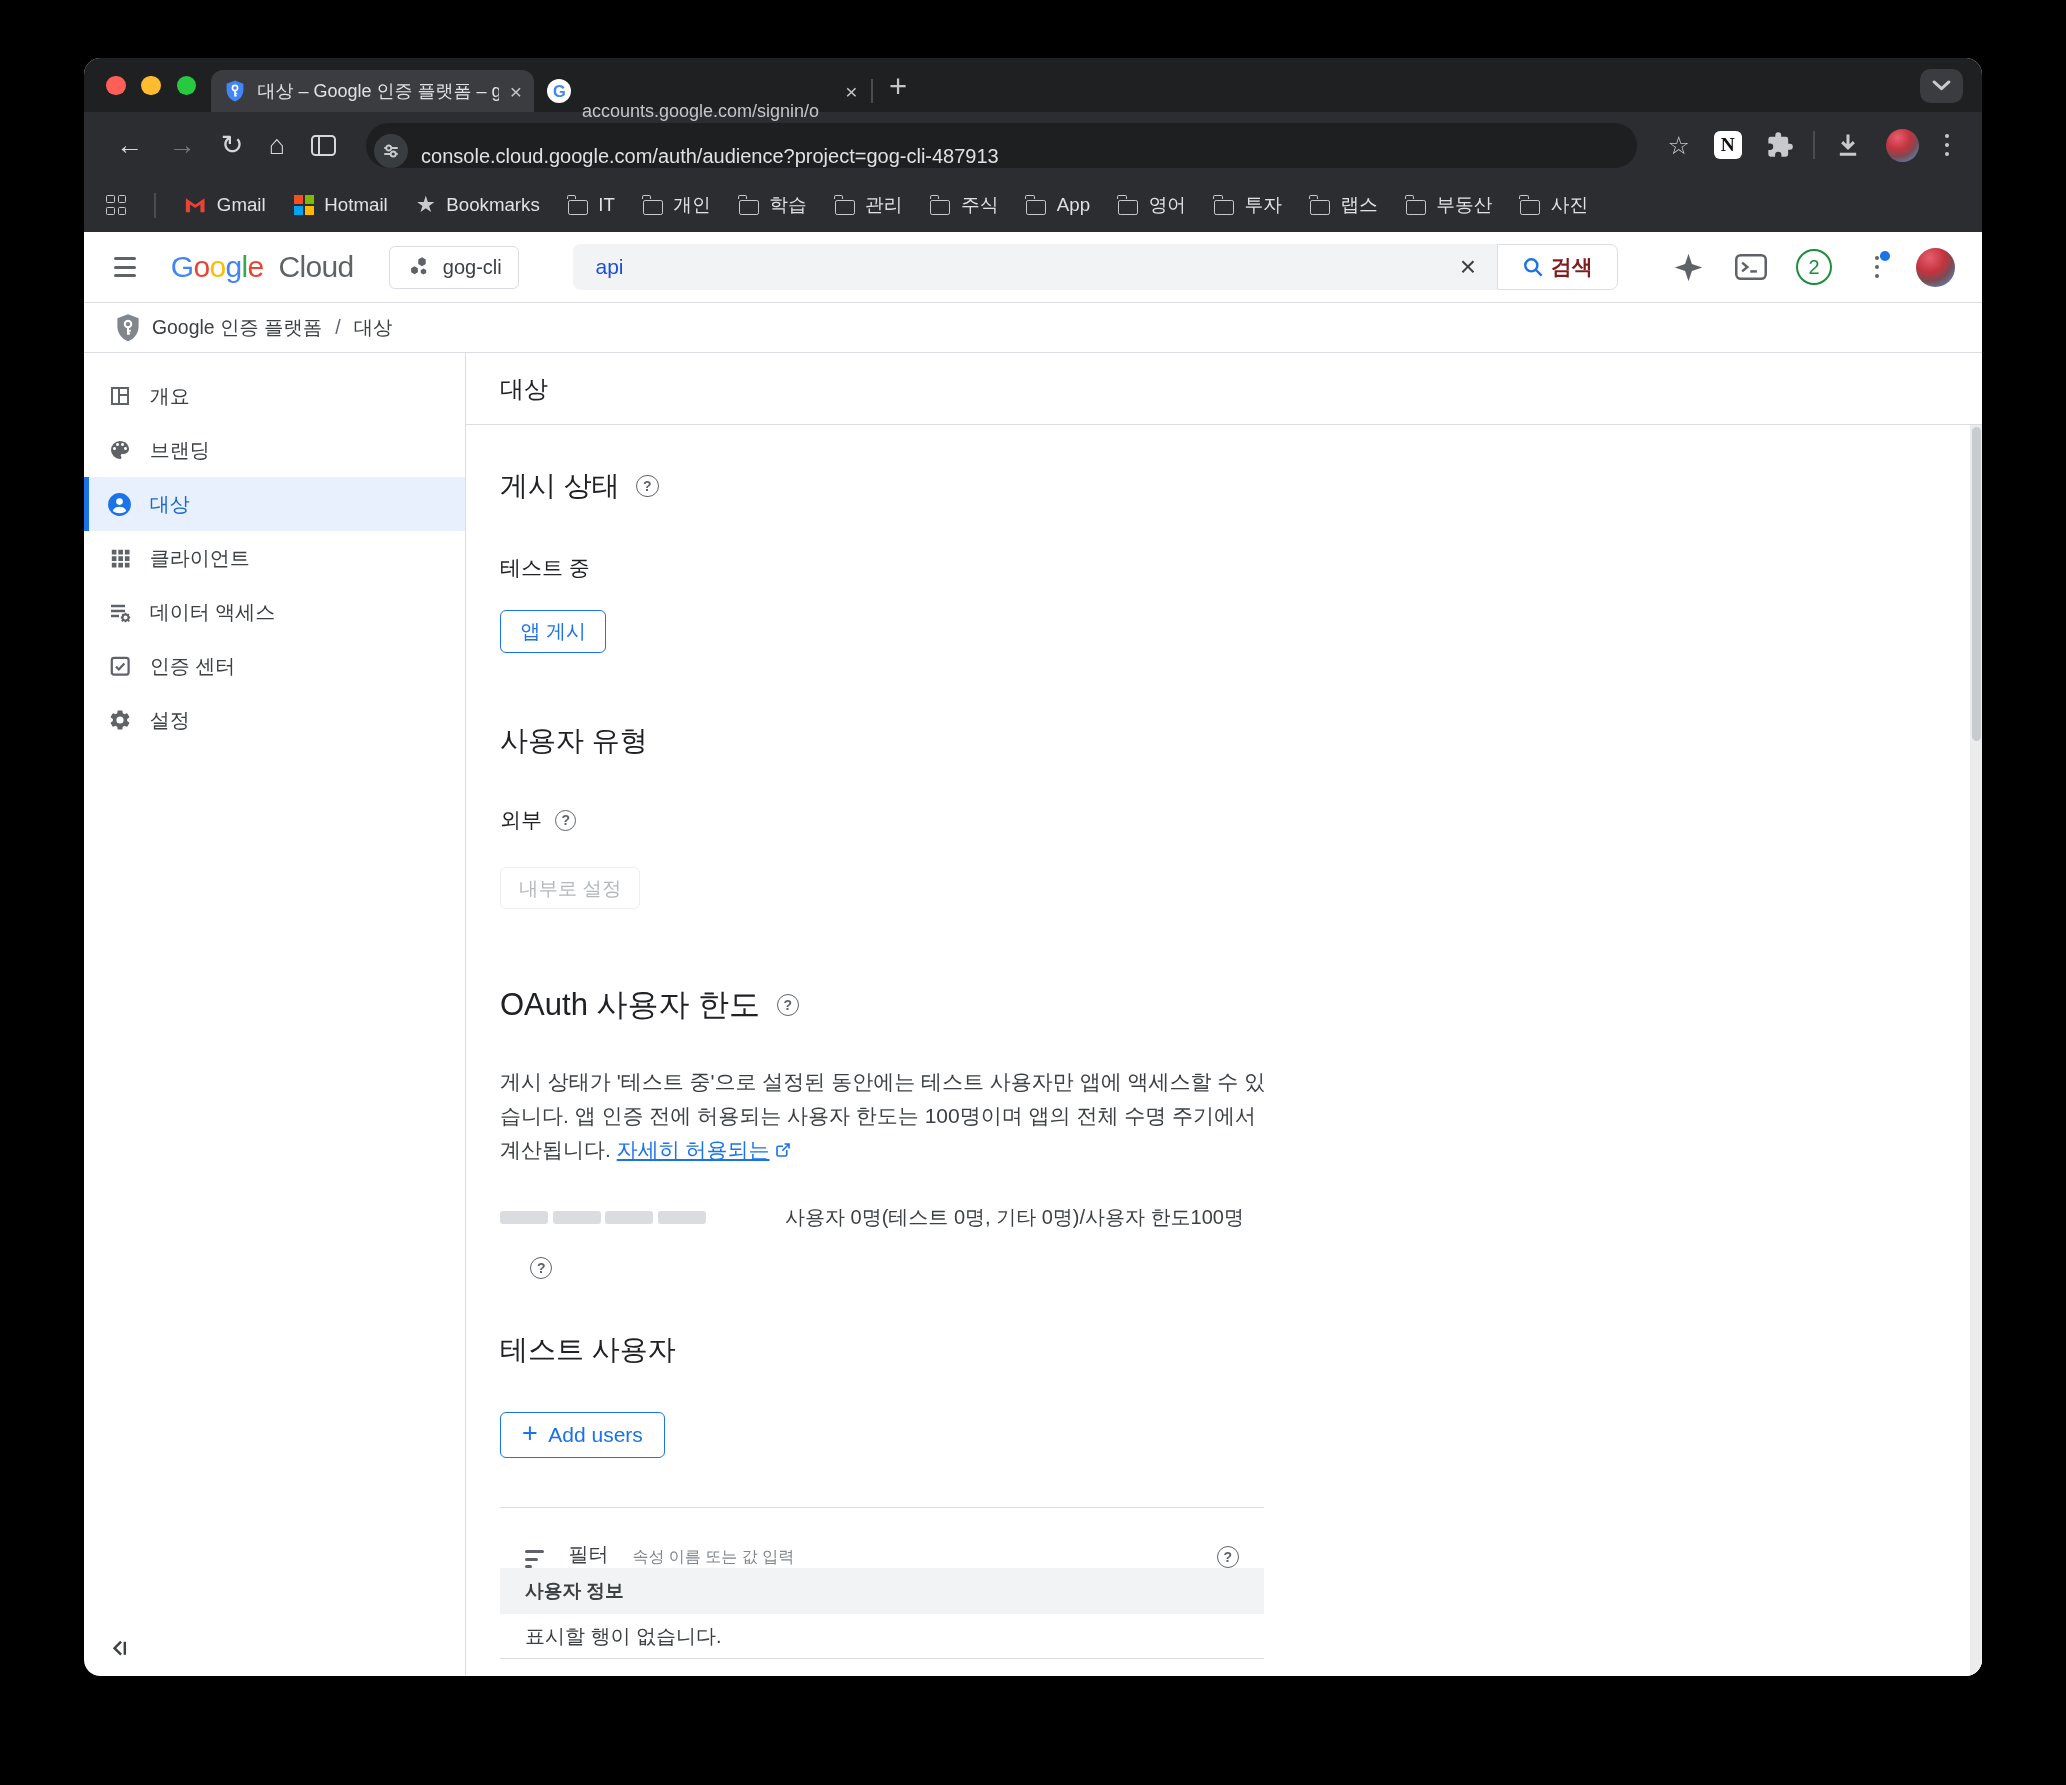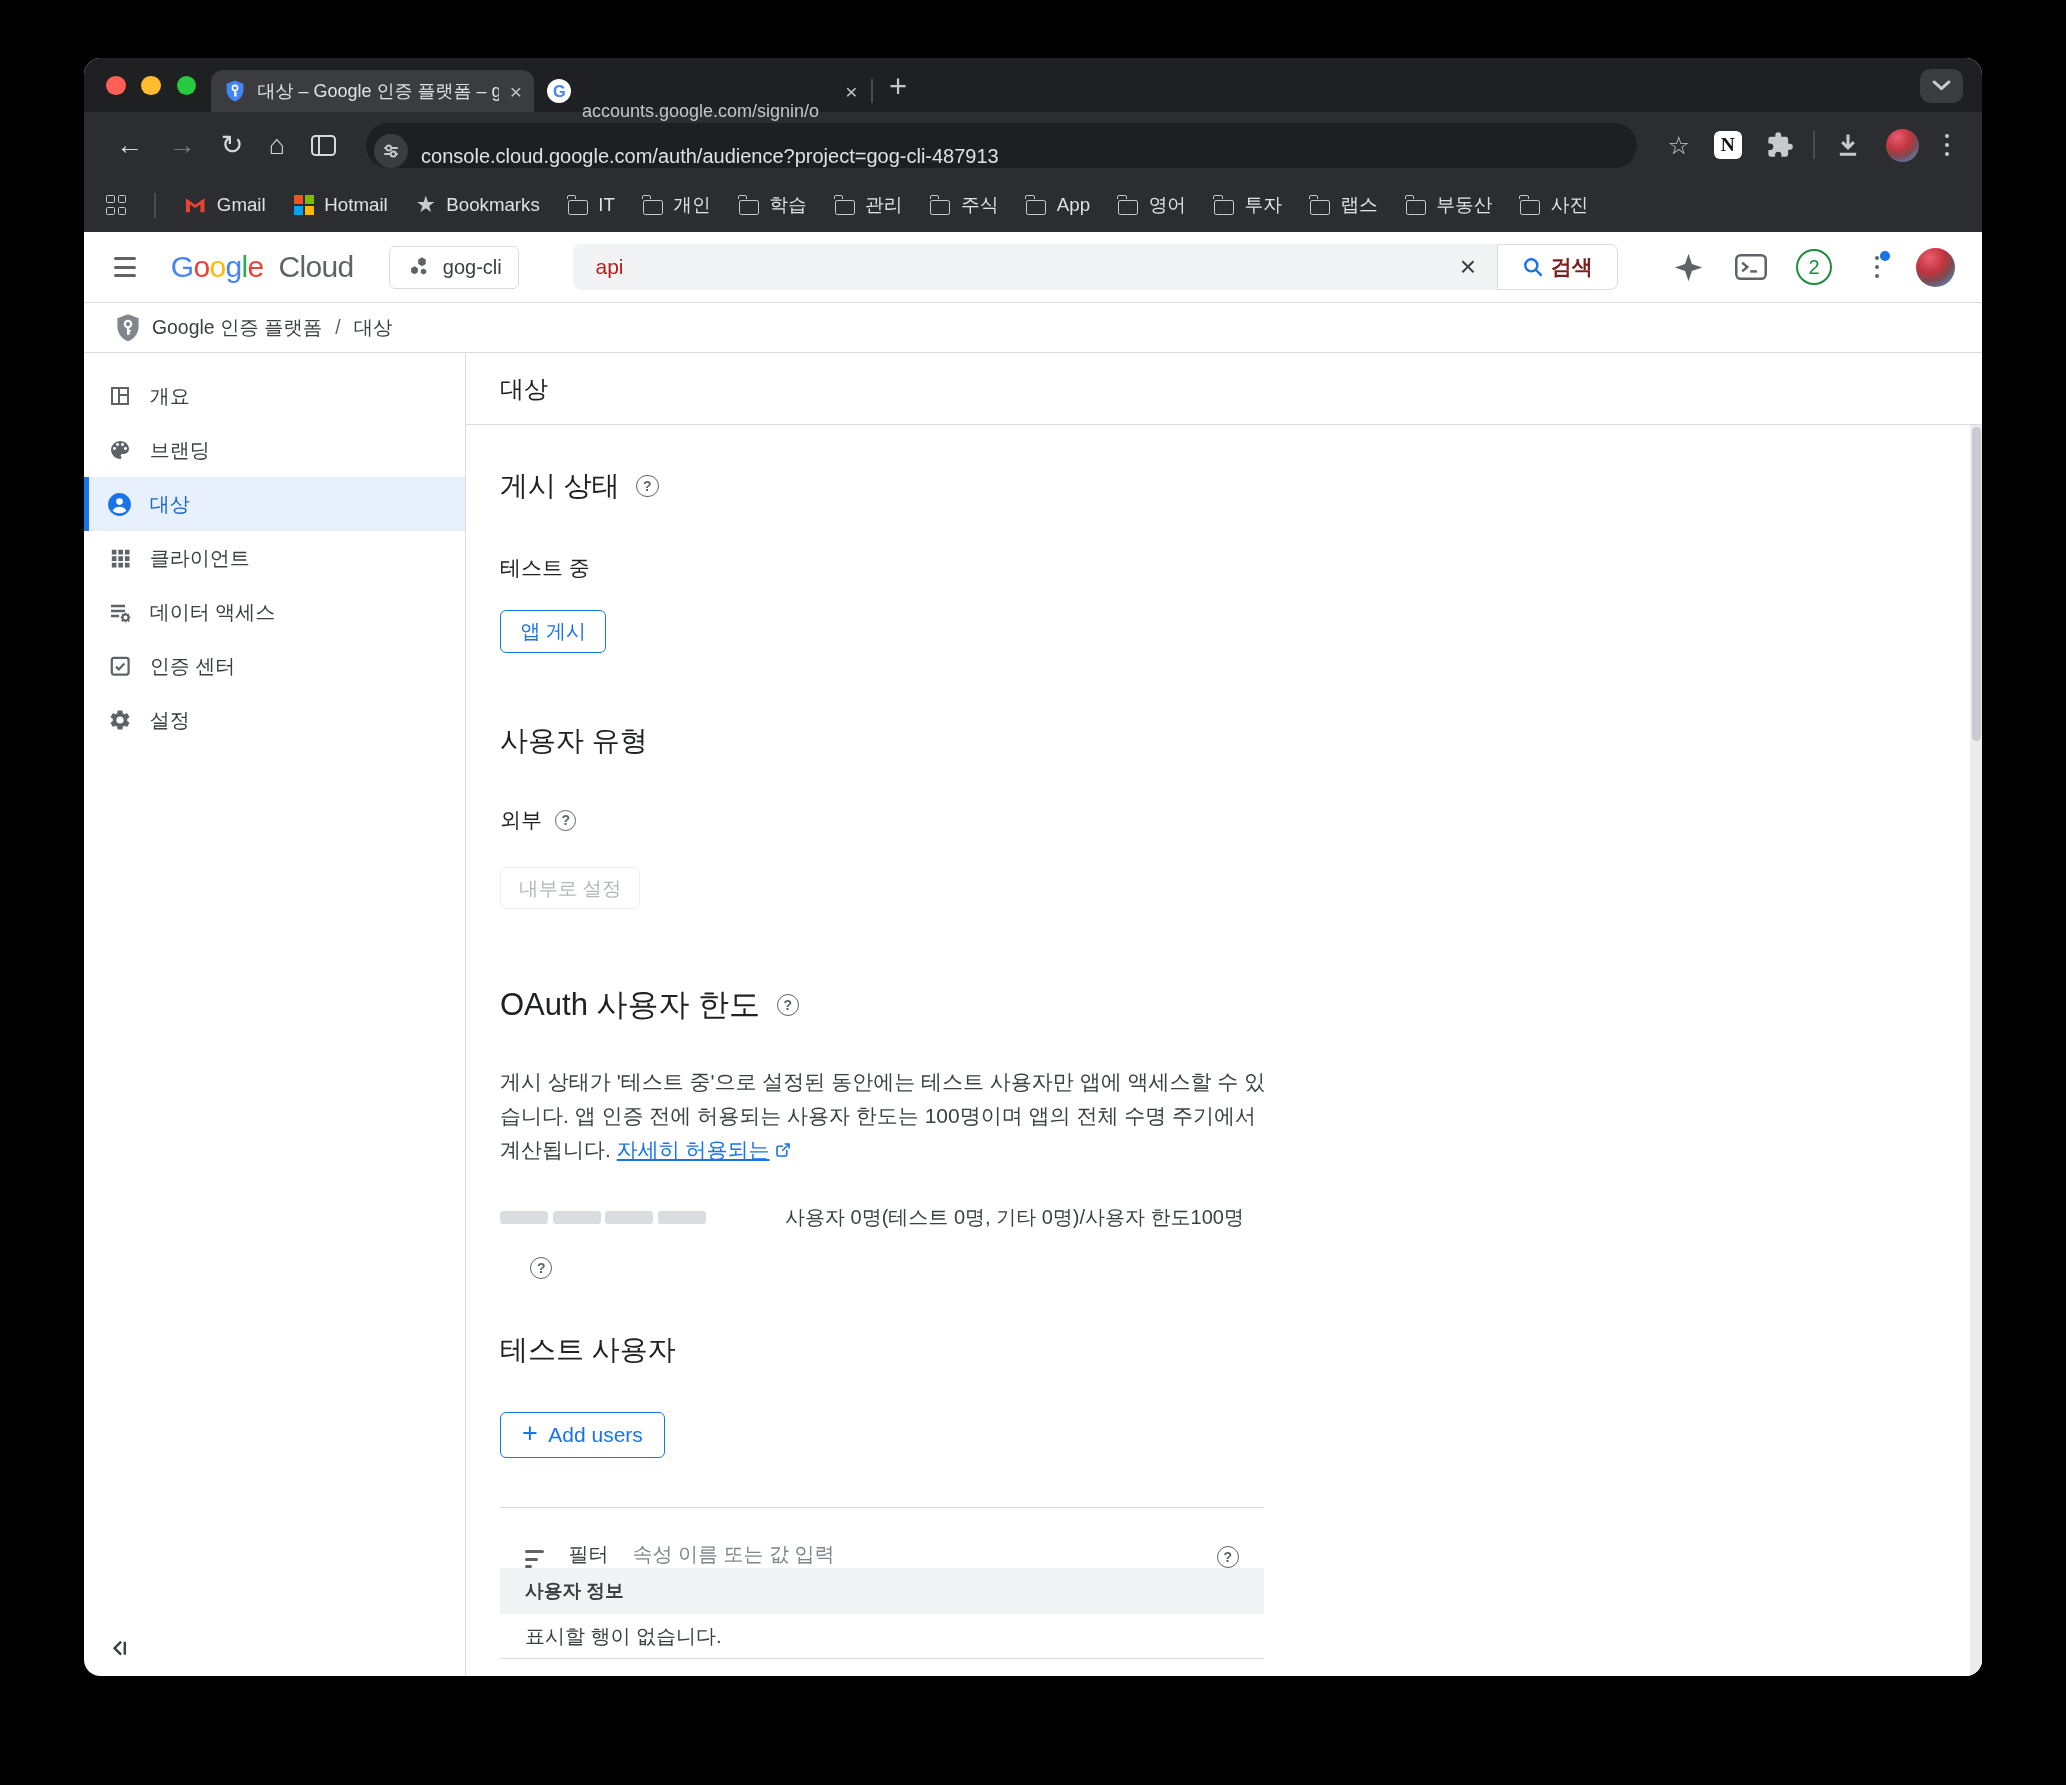--- a/index.html
+++ b/index.html
@@ -56,21 +56,21 @@
   
   .gchead{height:71px;background:#fff;border-bottom:0.7px solid #dadce0;display:flex;align-items:center;padding:0 22.4px;flex:0 0 auto;}
   .burger{display:flex;flex-direction:column;gap:5.2px;margin:0 7.5px;}
   .burger i{width:22.4px;height:3px;background:#5f6368;border-radius:1.5px;}
   .gclogo{font-size:30px;margin-left:27px;white-space:nowrap;letter-spacing:-0.7px;}
   .gclogo .cloud{color:#5f6368;margin-left:7.5px;}
   .projbtn{margin-left:36px;height:43px;border:0.7px solid #dadce0;border-radius:6px;display:flex;align-items:center;
     gap:12px;padding:0 16.4px;font-size:20px;color:#3c4043;font-weight:500;background:#fff;}
   .searchwrap{margin-left:54px;display:flex;height:46px;width:1045px;}
   .searchfield{flex:1;background:#f1f3f4;border-radius:7.5px 0 0 7.5px;display:flex;align-items:center;padding:0 10.5px 0 22.4px;}
-  .searchval{flex:1;font-size:21px;color:#b91c1c;}
+  .searchval{flex:1;font-size:21px;color:#1d4ed8;}
   .clearx{font-size:28px;color:#3c4043;line-height:1;padding:0 10.5px;}
   .searchbtn{width:121px;border:0.7px solid #dadce0;border-left:0.7px solid #dadce0;border-radius:0 7.5px 7.5px 0;background:#fff;
     display:flex;align-items:center;justify-content:center;gap:6px;color:#7f1d1d;font-size:21px;font-weight:700;}
   .headicons{margin-left:auto;display:flex;align-items:center;gap:15px;padding-right:4.5px;}
   .hicon{display:grid;place-items:center;width:48px;height:48px;}
   .ring2{width:36px;height:36px;border:2.2px solid #1e8e3e;border-radius:50%;display:grid;place-items:center;
     color:#1e8e3e;font-size:20px;font-weight:500;}
   .gdots{display:flex;flex-direction:column;gap:4.5px;position:relative;}
   .gdots i{width:4.5px;height:4.5px;border-radius:50%;background:#5f6368;}
   .bluedot{position:absolute;top:-4.5px;right:-10.5px;width:9.7px;height:9.7px;border-radius:50%;background:#1a73e8;}
@@ -114,21 +114,21 @@
   .testhead{margin-top:52px;}
   .addbtn{margin-top:43px;display:inline-flex;align-items:center;gap:10.5px;height:46px;padding:0 21px;
     border:1.5px solid #1a73e8;border-radius:6px;color:#1a73e8;font-size:21px;font-weight:500;background:#fff;}
   .plus{font-size:27px;font-weight:500;line-height:1;margin-top:-3px;}
   .filterblock{margin-top:49px;width:764px;border-top:0.7px solid #dadce0;}
   .filterrow{height:60px;display:flex;align-items:flex-end;padding:0 25px;gap:24px;}
   .fico{display:flex;flex-direction:column;gap:4.5px;}
   .fico i{height:3px;background:#5f6368;border-radius:1.5px;display:block;}
   .fico .f1{width:19.4px}.fico .f2{width:12.7px}.fico .f3{width:6.7px}
   .flabel{font-size:20px;font-weight:500;color:#3c4043;}
-  .fph{font-size:20px;color:#80868b;flex:1;}
+  .fph{font-size:16px;color:#80868b;flex:1;}
   .thead{height:46px;background:#f1f3f4;display:flex;align-items:center;padding:0 25px;
     font-size:18.7px;font-weight:700;color:#3c4043;}
   .tempty{height:45px;display:flex;align-items:center;padding:0 25px;font-size:20px;color:#3c4043;
     border-bottom:0.7px solid #dadce0;}
   .scrolltrack{position:absolute;top:72px;right:0;bottom:0;width:12px;background:#ececec;}
   .scrollthumb{position:absolute;top:1.5px;left:1.5px;right:1.5px;height:314px;background:#c9cccf;border-radius:5.2px;}
 </style>
 </head>
 <body>
 

